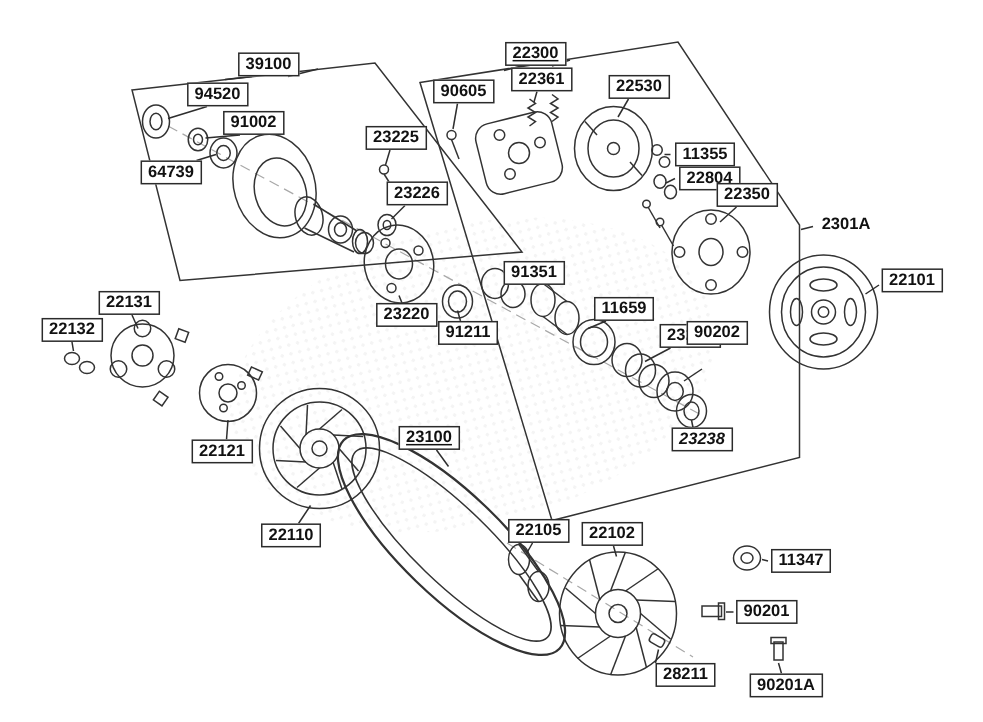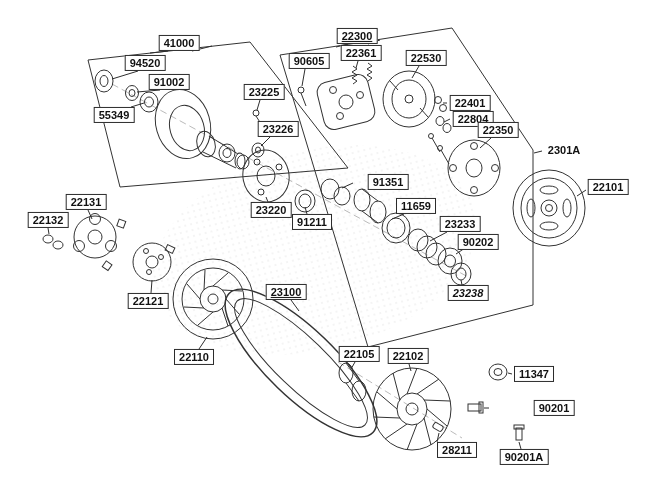--- a/index.html
+++ b/index.html
@@ -236,47 +236,47 @@
         <line x1="355" y1="362" x2="351" y2="369"></line>
         <line x1="409" y1="364" x2="411" y2="371"></line>
         <line x1="512" y1="374" x2="508" y2="373"></line>
         <line x1="489" y1="408" x2="484" y2="408"></line>
         <line x1="437" y1="442" x2="439" y2="433"></line>
         <line x1="521" y1="449" x2="519" y2="442"></line>
       </g>
   </svg>
 
   <div id="labels-layer">
-      <div class="part-label" style="left: 179px; top: 43px;">41000</div>
+      <div class="part-label" style="left: 179px; top: 43px;">39100</div>
       <div class="part-label" style="left: 145px; top: 63px;">94520</div>
       <div class="part-label" style="left: 169px; top: 82px;">91002</div>
-      <div class="part-label" style="left: 114px; top: 115px;">55349</div>
+      <div class="part-label" style="left: 114px; top: 115px;">64739</div>
       <div class="part-label" style="left: 264px; top: 92px;">23225</div>
       <div class="part-label" style="left: 278px; top: 129px;">23226</div>
       <div class="part-label" style="left: 309px; top: 61px;">90605</div>
       <div class="part-label" style="left: 357px; top: 36px; text-decoration: underline;">22300</div>
       <div class="part-label" style="left: 361px; top: 53px;">22361</div>
       <div class="part-label" style="left: 426px; top: 58px;">22530</div>
-      <div class="part-label" style="left: 470px; top: 103px;">22401</div>
+      <div class="part-label" style="left: 470px; top: 103px;">11355</div>
       <div class="part-label" style="left: 473px; top: 119px;">22804</div>
       <div class="part-label" style="left: 498px; top: 130px;">22350</div>
       <div class="part-label no-box" style="left: 564px; top: 150px;">2301A</div>
       <div class="part-label" style="left: 608px; top: 187px;">22101</div>
-      <div class="part-label" style="left: 388px; top: 182px;">91351</div>
+      <div class="part-label" style="left: 356px; top: 182px;">91351</div>
       <div class="part-label" style="left: 416px; top: 206px;">11659</div>
       <div class="part-label" style="left: 271px; top: 210px;">23220</div>
       <div class="part-label" style="left: 312px; top: 222px;">91211</div>
       <div class="part-label" style="left: 460px; top: 224px;">23233</div>
-      <div class="part-label" style="left: 478px; top: 242px;">90202</div>
+      <div class="part-label" style="left: 478px; top: 222px;">90202</div>
       <div class="part-label" style="left: 468px; top: 293px; font-style: italic;">23238</div>
       <div class="part-label" style="left: 86px; top: 202px;">22131</div>
       <div class="part-label" style="left: 48px; top: 220px;">22132</div>
       <div class="part-label" style="left: 148px; top: 301px;">22121</div>
       <div class="part-label" style="left: 286px; top: 292px; text-decoration: underline;">23100</div>
       <div class="part-label" style="left: 194px; top: 357px;">22110</div>
       <div class="part-label" style="left: 359px; top: 354px;">22105</div>
       <div class="part-label" style="left: 408px; top: 356px;">22102</div>
       <div class="part-label" style="left: 534px; top: 374px;">11347</div>
-      <div class="part-label" style="left: 511px; top: 408px; margin-left: 43px;">90201</div>
+      <div class="part-label" style="left: 511px; top: 408px;">90201</div>
       <div class="part-label" style="left: 434px; top: 450px; margin-left: 23px;">28211</div>
       <div class="part-label" style="left: 524px; top: 457px;">90201A</div>
     </div>
 </div>
 
 </body></html>

